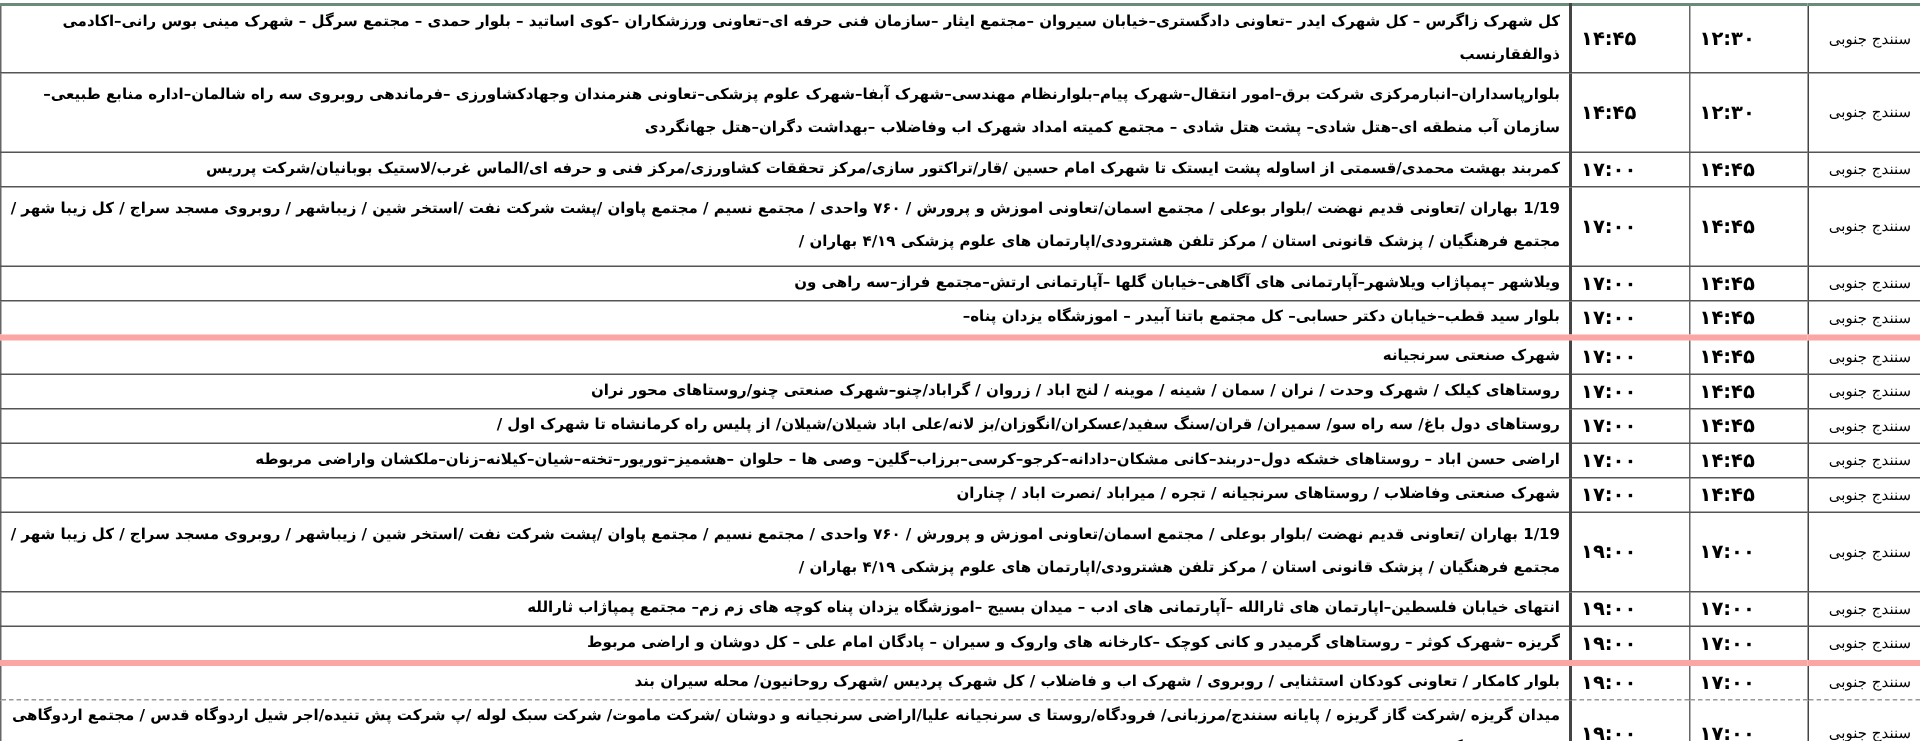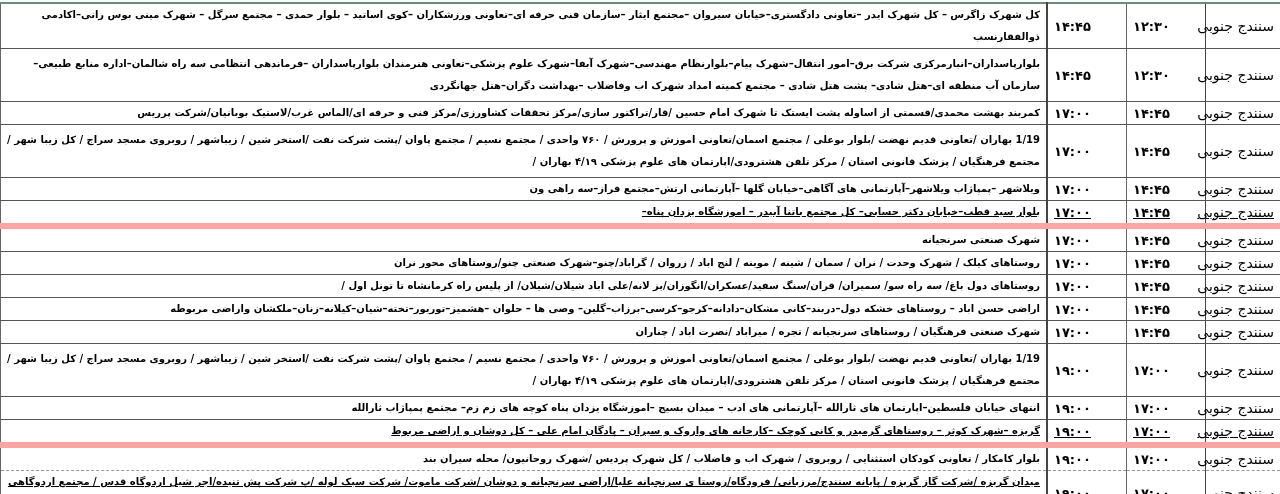--- a/index.html
+++ b/index.html
@@ -36,21 +36,21 @@
       border-left: 1px solid #666;
       padding: 0 6px;
       vertical-align: middle;
       font-weight: bold;
     }
     table.schedule tr:first-child td {
       border-top: 2px solid #6a8a7a;
     }
     td.col-area {
       width: 62px;
-      font-size: 14px;
+      font-size: 10px;
       font-weight: normal !important;
       text-align: right;
       white-space: nowrap;
       padding-right: 4px;
       border-left: 1.5px solid #444 !important;
     }
     td.col-start, td.col-end {
       width: 66px;
       text-align: left;
       font-size: 13px;
@@ -65,39 +65,39 @@
       font-size: 10px;
       line-height: 22px;
       padding-right: 14px;
       padding-left: 4px;
       white-space: normal;
     }
     tr.h1 td { height: 31px; }
     tr.h2 td { height: 52px; }
     tr.hs td { height: 22px; margin-left: 44px; }
     tr.dashed td { border-bottom: 1px dashed #999; }
-    tr.thick td { border-bottom: 6px solid #fca5a5; text-decoration: underline; }
+    tr.thick td { border-bottom: 4px solid #fca5a5; }
   </style>
 </head>
 <body>
 
 <div class="sheet">
   <table class="schedule">
     <tbody>
       <tr class="h1">
         <td class="col-area">سنندج جنوبی</td>
         <td class="col-start">۱۲:۳۰</td>
         <td class="col-end">۱۴:۴۵</td>
         <td class="col-addr">کل شهرک زاگرس – کل شهرک ایدر –تعاونی دادگستری–خیابان سیروان –مجتمع ایثار –سازمان فنی حرفه ای–تعاونی ورزشکاران –کوی اساتید – بلوار حمدی – مجتمع سرگل – شهرک مینی بوس رانی–اکادمی ذوالفقارنسب</td>
       </tr>
       <tr class="h2">
         <td class="col-area">سنندج جنوبی</td>
         <td class="col-start">۱۲:۳۰</td>
         <td class="col-end">۱۴:۴۵</td>
-        <td class="col-addr">بلوارپاسداران–انبارمرکزی شرکت برق–امور انتقال–شهرک پیام–بلوارنظام مهندسی–شهرک آبفا–شهرک علوم پزشکی–تعاونی هنرمندان بلوارپاسداران –فرماندهی انتظامی سه راه شالمان–اداره منابع طبیعی–سازمان آب منطقه ای–هتل شادی– پشت هتل شادی – مجتمع کمیته امداد شهرک اب وفاضلاب –بهداشت دگران–هتل جهانگردی</td>
+        <td class="col-addr">بلوارپاسداران–انبارمرکزی شرکت برق–امور انتقال–شهرک پیام–بلوارنظام مهندسی–شهرک آبفا–شهرک علوم پزشکی–تعاونی هنرمندان وجهادکشاورزی –فرماندهی روبروی سه راه شالمان–اداره منابع طبیعی–سازمان آب منطقه ای–هتل شادی– پشت هتل شادی – مجتمع کمیته امداد شهرک اب وفاضلاب –بهداشت دگران–هتل جهانگردی</td>
       </tr>
       <tr class="hs">
         <td class="col-area">سنندج جنوبی</td>
         <td class="col-start">۱۴:۴۵</td>
         <td class="col-end">۱۷:۰۰</td>
         <td class="col-addr">کمربند بهشت محمدی/قسمتی از اساوله پشت ایستک تا شهرک امام حسین /قار/تراکتور سازی/مرکز تحققات کشاورزی/مرکز فنی و حرفه ای/الماس غرب/لاستیک بوبانیان/شرکت پرریس</td>
       </tr>
       <tr class="h2">
         <td class="col-area">سنندج جنوبی</td>
         <td class="col-start">۱۴:۴۵</td>
@@ -125,33 +125,33 @@
       <tr class="hs">
         <td class="col-area">سنندج جنوبی</td>
         <td class="col-start">۱۴:۴۵</td>
         <td class="col-end">۱۷:۰۰</td>
         <td class="col-addr">روستاهای کیلک / شهرک وحدت / نران / سمان / شینه / موینه / لنج اباد / زروان / گراباد/چنو–شهرک صنعتی چنو/روستاهای محور نران</td>
       </tr>
       <tr class="hs">
         <td class="col-area">سنندج جنوبی</td>
         <td class="col-start">۱۴:۴۵</td>
         <td class="col-end">۱۷:۰۰</td>
-        <td class="col-addr">روستاهای دول باغ/ سه راه سو/ سمیران/ قران/سنگ سفید/عسکران/انگوزان/بز لانه/علی اباد شیلان/شیلان/ از پلیس راه کرمانشاه تا تونل اول /</td>
+        <td class="col-addr">روستاهای دول باغ/ سه راه سو/ سمیران/ قران/سنگ سفید/عسکران/انگوزان/بز لانه/علی اباد شیلان/شیلان/ از پلیس راه کرمانشاه تا شهرک اول /</td>
       </tr>
       <tr class="hs">
         <td class="col-area">سنندج جنوبی</td>
         <td class="col-start">۱۴:۴۵</td>
         <td class="col-end">۱۷:۰۰</td>
         <td class="col-addr">اراضی حسن اباد – روستاهای خشکه دول–دربند–کانی مشکان–دادانه–کرجو–کرسی–برزاب–گلین– وصی ها – حلوان –هشمیز–توریور–تخته–شیان–کیلانه–زنان–ملکشان واراضی مربوطه</td>
       </tr>
       <tr class="hs">
         <td class="col-area">سنندج جنوبی</td>
         <td class="col-start">۱۴:۴۵</td>
         <td class="col-end">۱۷:۰۰</td>
-        <td class="col-addr">شهرک صنعتی فرهنگیان / روستاهای سرنجیانه / تجره / میراباد /نصرت اباد / چناران</td>
+        <td class="col-addr">شهرک صنعتی وفاضلاب / روستاهای سرنجیانه / تجره / میراباد /نصرت اباد / چناران</td>
       </tr>
       <tr class="h2">
         <td class="col-area">سنندج جنوبی</td>
         <td class="col-start">۱۷:۰۰</td>
         <td class="col-end">۱۹:۰۰</td>
         <td class="col-addr">1/19 بهاران /تعاونی قدیم نهضت /بلوار بوعلی / مجتمع اسمان/تعاونی اموزش و پرورش / ۷۶۰ واحدی / مجتمع نسیم / مجتمع پاوان /پشت شرکت نفت /استخر شین / زیباشهر / روبروی مسجد سراج / کل زیبا شهر / مجتمع فرهنگیان / پزشک قانونی استان / مرکز تلفن هشترودی/اپارتمان های علوم پزشکی ۴/۱۹ بهاران /</td>
       </tr>
       <tr class="hs">
         <td class="col-area">سنندج جنوبی</td>
         <td class="col-start">۱۷:۰۰</td>

